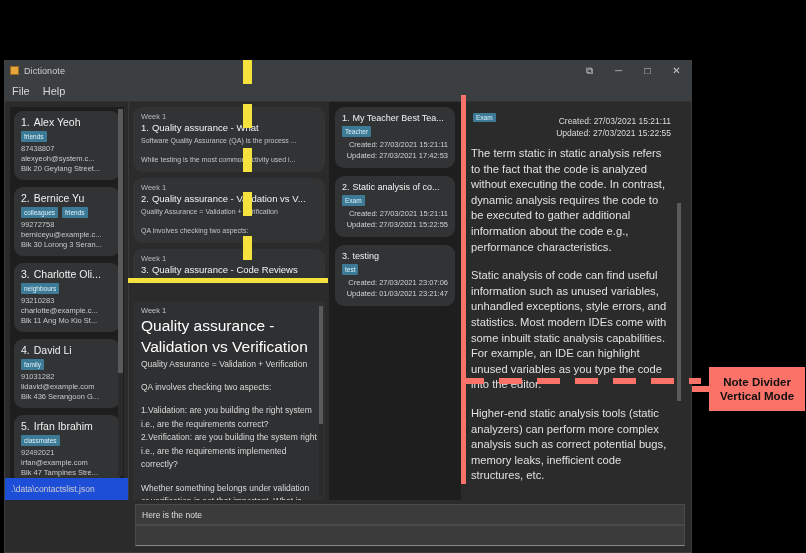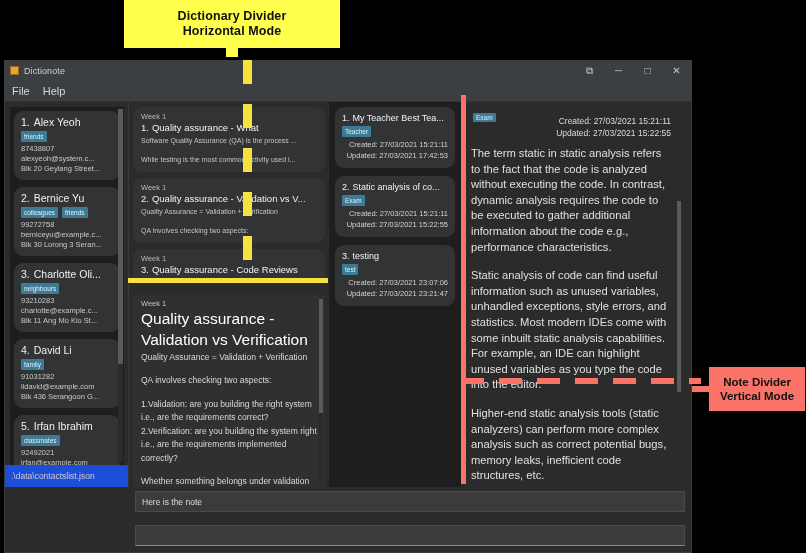--- a/index.html
+++ b/index.html
@@ -135,21 +135,21 @@
   .reader-dates{text-align:right;font-size:8.5px;color:#dcdcdc;line-height:12px;padding-right:12px;margin-top:-9px}
   .reader-body{
     flex:1;min-height:0;overflow:hidden;margin-top:7px;padding-right:14px;position:relative;
   }
   .reader-body p{font-size:11.2px;line-height:15.6px;color:#e0e0e0;margin-bottom:13px}
   .rscroll{position:absolute;right:2px;top:0px;width:4px;height:100%;background:#2b2b2b}
   .rscroll .thumb{position:absolute;left:0;top:16%;width:4px;height:56%;background:#5b5b5b}
 
   
   .bottom-bars{
-    flex:none;background:#2b2b2b;padding:4px 6px 6px 6px;display:flex;flex-direction:column;gap:13px;
+    flex:none;background:#2b2b2b;padding:4px 6px 6px 6px;display:flex;flex-direction:column;gap:0;
   }
   .bottom-bars .fld{
     height:21px;background:#3b3b3b;border:1px solid #4a4a4a;display:flex;align-items:center;
     padding-left:6px;font-size:8.5px;color:#dddddd;
   }
   .bottom-bars .fld.empty{border-bottom:1px solid #8a8a8a}
 
   
   .bottomwrap{display:flex;flex:none;}
   .bottomwrap .leftpad{width:124px;flex:none;background:#2b2b2b;}
@@ -170,25 +170,20 @@
   .div-red-h{
     position:absolute; left:461px; top:378px; width:240px; height:6px; pointer-events:none;
     background:repeating-linear-gradient(to right,#fa7268 0,#fa7268 23px,transparent 23px,transparent 38px);
   }
 </style>
 </head>
 <body>
 
 <div id="stage">
 
-  <div class="callout-yellow">
-    <span>Dictionary Divider</span>
-    <span>Horizontal Mode</span>
-    <span class="tail"></span>
-  </div>
 
   <div class="callout-red">
     <span>Note Divider</span>
     <span>Vertical Mode</span>
     <span class="tail"></span>
   </div>
 
   <div id="app">
 
     <div class="titlebar">
@@ -319,21 +314,21 @@
               </div>
               <div class="mline">Created: 27/03/2021 15:21:11</div>
               <div class="mline">Updated: 27/03/2021 15:22:55</div>
             </div>
             <div class="meta-card">
               <div class="mtitle"><span class="idx">3.</span><span>testing</span></div>
               <div class="tags">
                 <span class="tag">test</span>
               </div>
               <div class="mline">Created: 27/03/2021 23:07:06</div>
-              <div class="mline">Updated: 27/03/2021 23:21:47</div>
+              <div class="mline">Updated: 01/03/2021 23:21:47</div>
             </div>
           </div>
       </div>
 
       <div class="col-reader">
         <div class="reader-tagrow">
           <span class="tag">Exam</span>
         </div>
         <div class="reader-dates">
           <div>Created: 27/03/2021 15:21:11</div>

